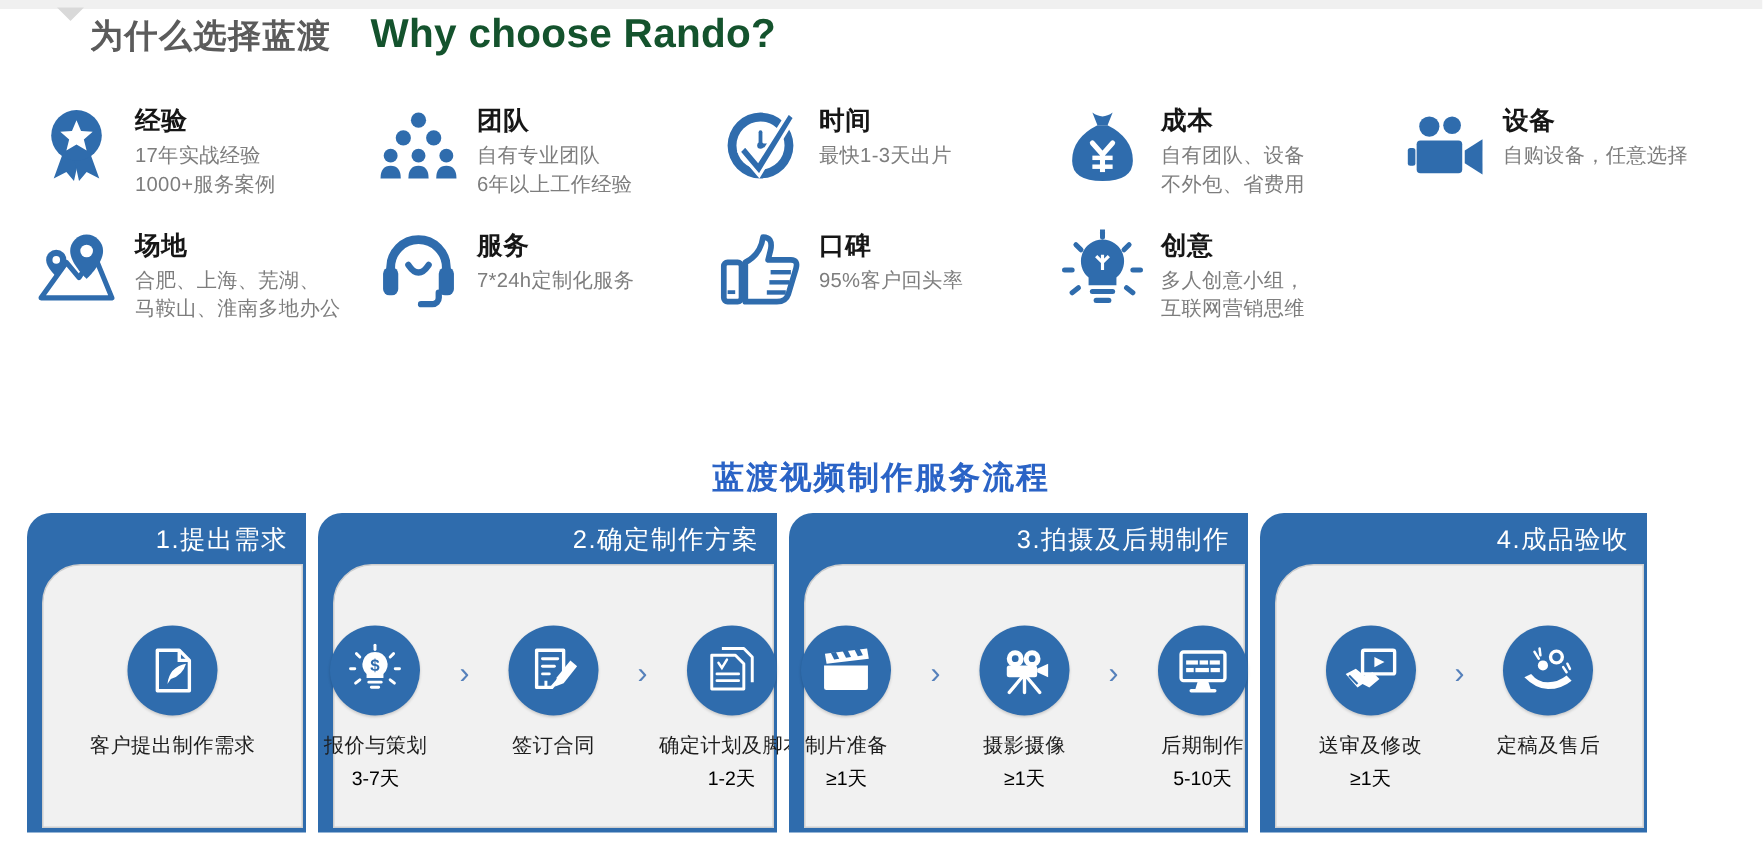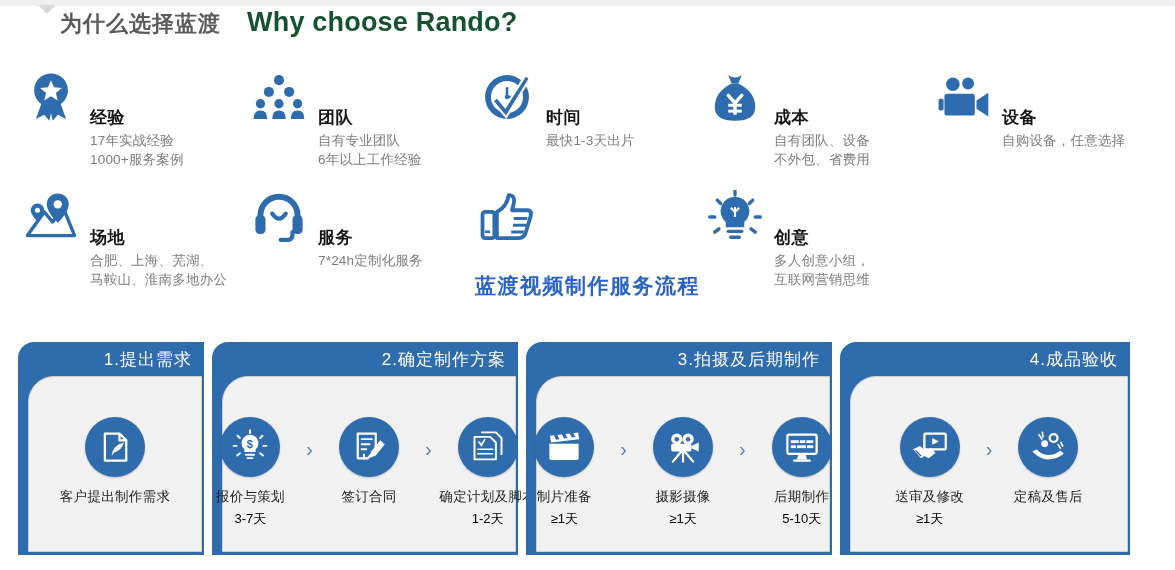--- a/index.html
+++ b/index.html
@@ -37,42 +37,42 @@
     position:absolute;left:22px;top:68px;width:1140px;
     display:grid;grid-template-columns:repeat(5,1fr);
     row-gap:18px;
   }
   .feature{display:flex;align-items:flex-start;gap:10px;}
   .feat-icon{width:58px;height:58px;flex:none;display:flex;align-items:center;justify-content:center;}
   .feat-icon svg{display:block;}
   .feat-text{padding-top:2px;}
   .feat-title{
     font-size:17px;font-weight:bold;color:#161616;line-height:1.25;
-    margin-bottom:3px;letter-spacing:0.5px;margin-top:37px;
+    margin-bottom:3px;letter-spacing:0.5px;
   }
   .feat-desc{
     font-size:13.5px;color:#7d7d7d;line-height:1.42;white-space:pre-line;
     letter-spacing:0.2px;
   }
 
   
   #process-title{
-    position:absolute;left:0;top:272px;width:1175px;text-align:center;
+    position:absolute;left:0;top:304px;width:1175px;text-align:center;
     font-size:21px;font-weight:bold;color:#2a63c6;letter-spacing:1.5px;
   }
 
   
   #process{
     position:absolute;left:18px;top:342px;width:1152px;height:213px;
     display:flex;gap:8px;
   }
   .pcard{position:relative;height:213px;}
   .pcard.w1{width:186px;}
   .pcard.w3{width:306px;}
-  .pcard.w2{width:258px;padding-left:32px;}
+  .pcard.w2{width:258px;}
 
   .pcard-blue{
     position:absolute;inset:0;
     background:#2f6cad;
     border-radius:16px 0 0 0;
   }
   .pcard-head{
     position:absolute;left:0;top:0;right:0;height:34px;
     display:flex;align-items:center;justify-content:flex-end;
     padding-right:12px;box-sizing:border-box;
@@ -238,20 +238,24 @@
     <div class="feature">
       <div class="feat-icon">
         <svg width="54" height="54" viewBox="0 0 64 64" fill="#2f6cad">
           <path d="M20 26 q12 -6 14 -20 q8 0 6 10 l-2 8 h18 q6 0 4 7 l-6 20 q-2 6 -9 6 H20 Z" fill="none" stroke="#2f6cad" stroke-width="4.5" stroke-linejoin="round"></path>
           <rect x="3" y="26" width="14" height="31" rx="3" fill="none" stroke="#2f6cad" stroke-width="4.5"></rect>
           <rect x="6" y="48" width="6" height="3" fill="#2f6cad"></rect>
           <rect x="40" y="32" width="16" height="3.5" fill="#2f6cad"></rect>
           <rect x="39" y="40" width="16" height="3.5" fill="#2f6cad"></rect>
           <rect x="37" y="48" width="15" height="3.5" fill="#2f6cad"></rect>
         </svg>
+      </div>
+      <div class="feat-text">
+        <div class="feat-title">口碑</div>
+        <div class="feat-desc">95%客户回头率</div>
       </div>
     </div>
     <div class="feature">
       <div class="feat-icon">
         <svg width="54" height="54" viewBox="0 0 64 64" fill="#2f6cad">
           <path d="M32 8 a17 17 0 0 1 11 30 v6 H21 v-6 A17 17 0 0 1 32 8 Z"></path>
           <rect x="22" y="47" width="20" height="4" rx="2"></rect>
           <rect x="25" y="54" width="14" height="4" rx="2"></rect>
           <path d="M32 20 v12 M32 26 l-5 -5 M32 26 l5 -5" stroke="#fff" stroke-width="2.5" fill="none"></path>
           <g stroke="#2f6cad" stroke-width="4" stroke-linecap="round">

